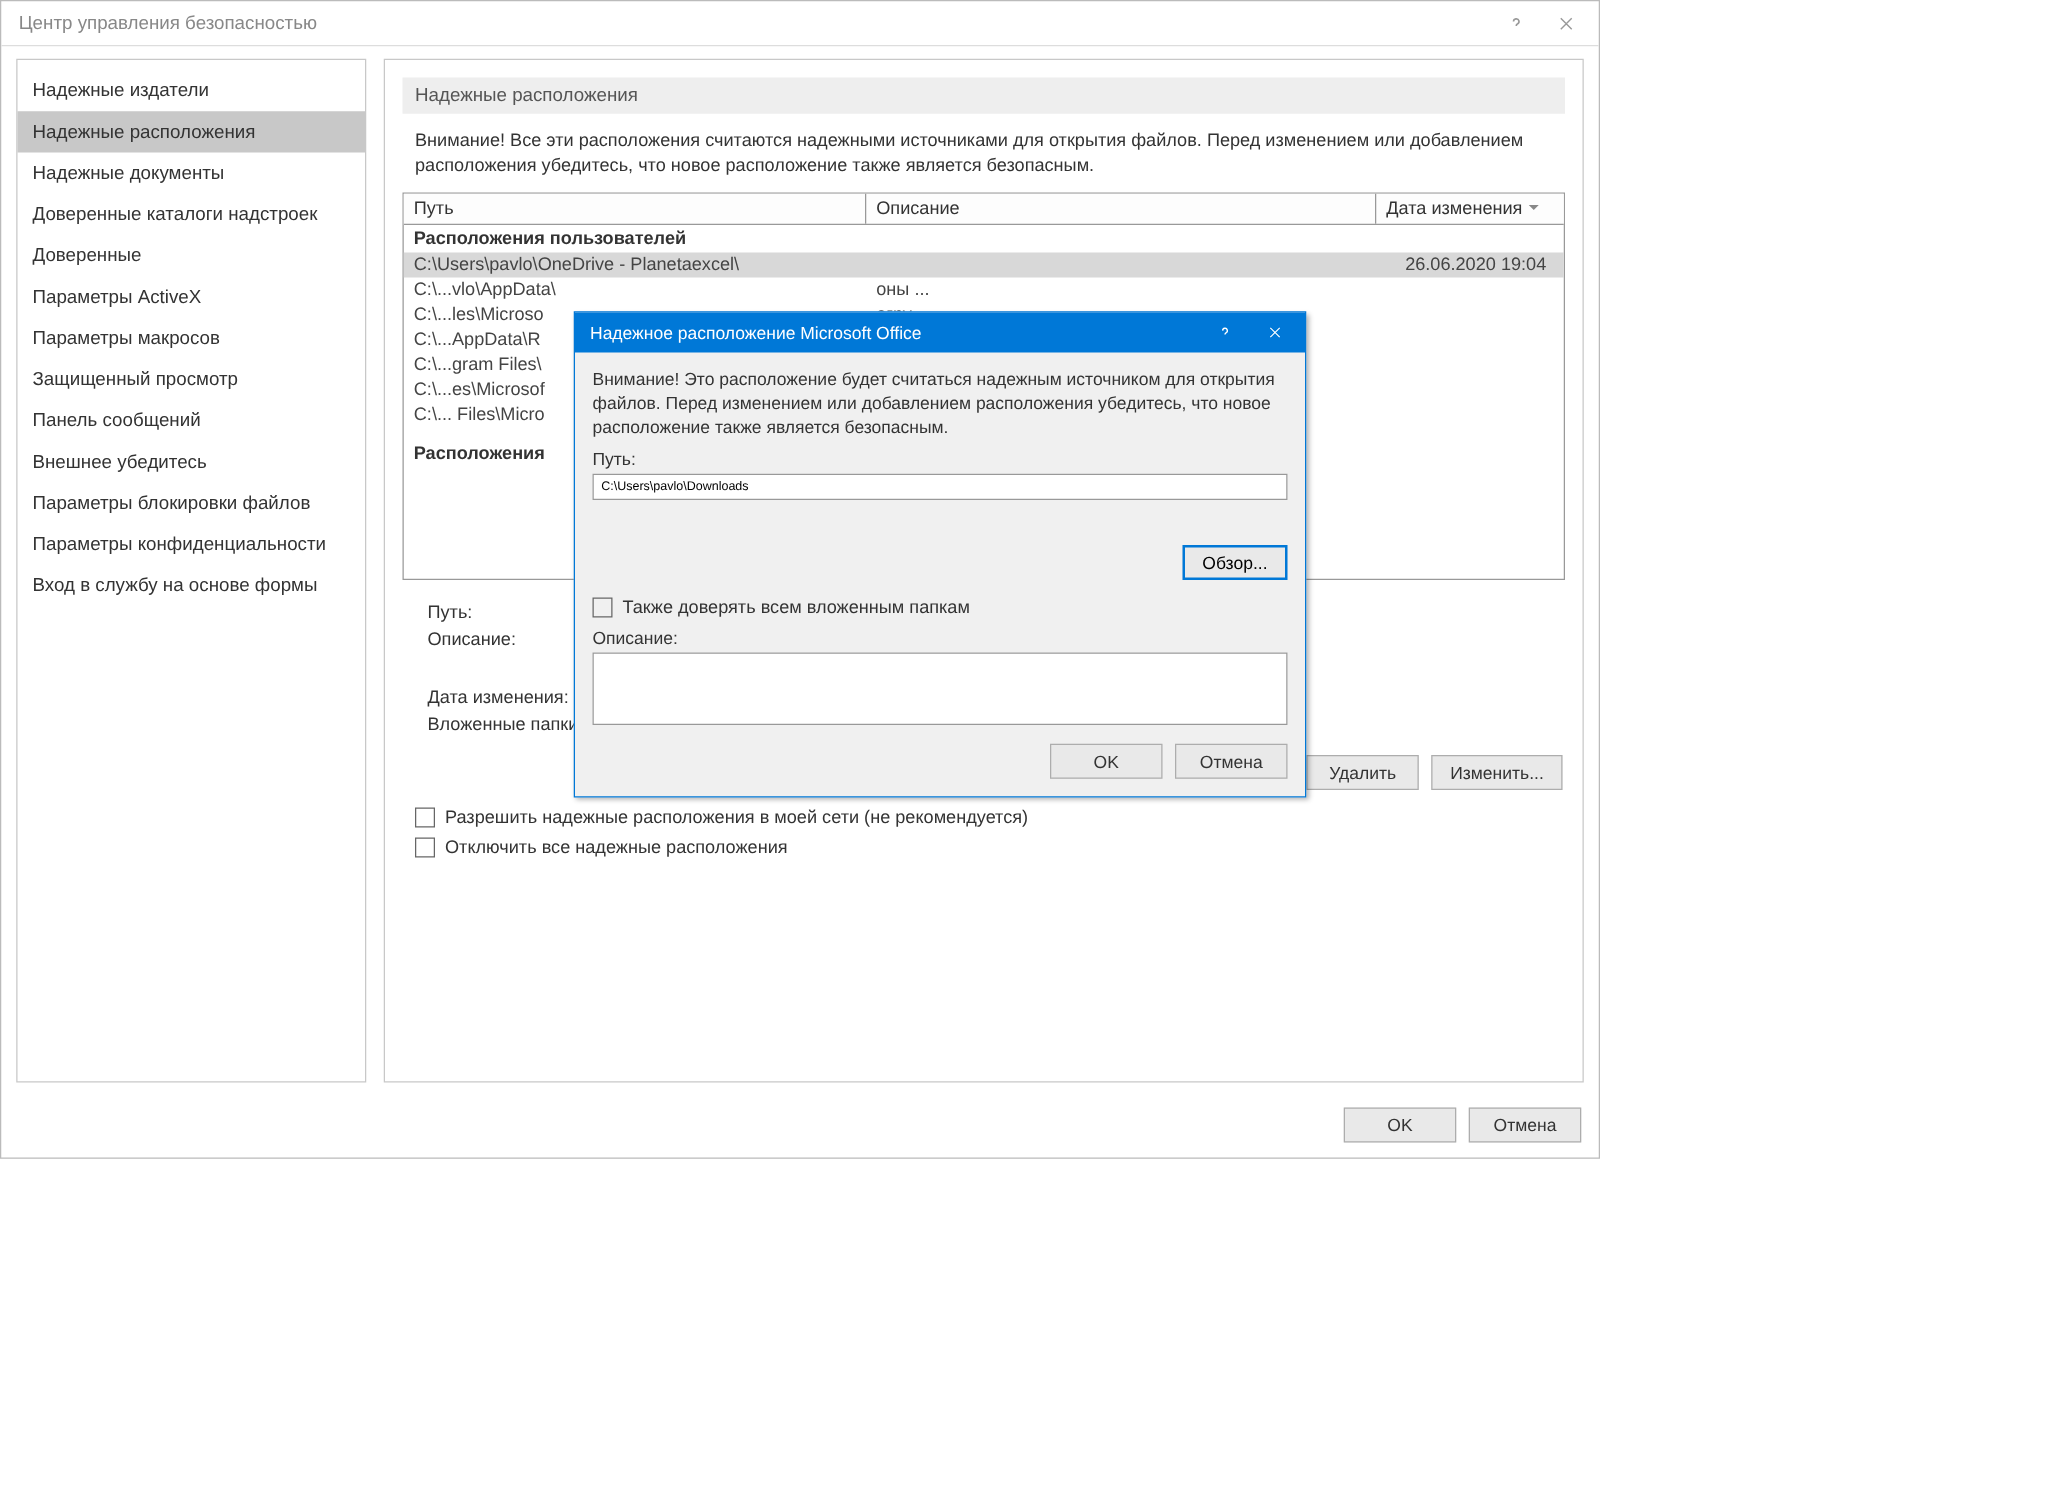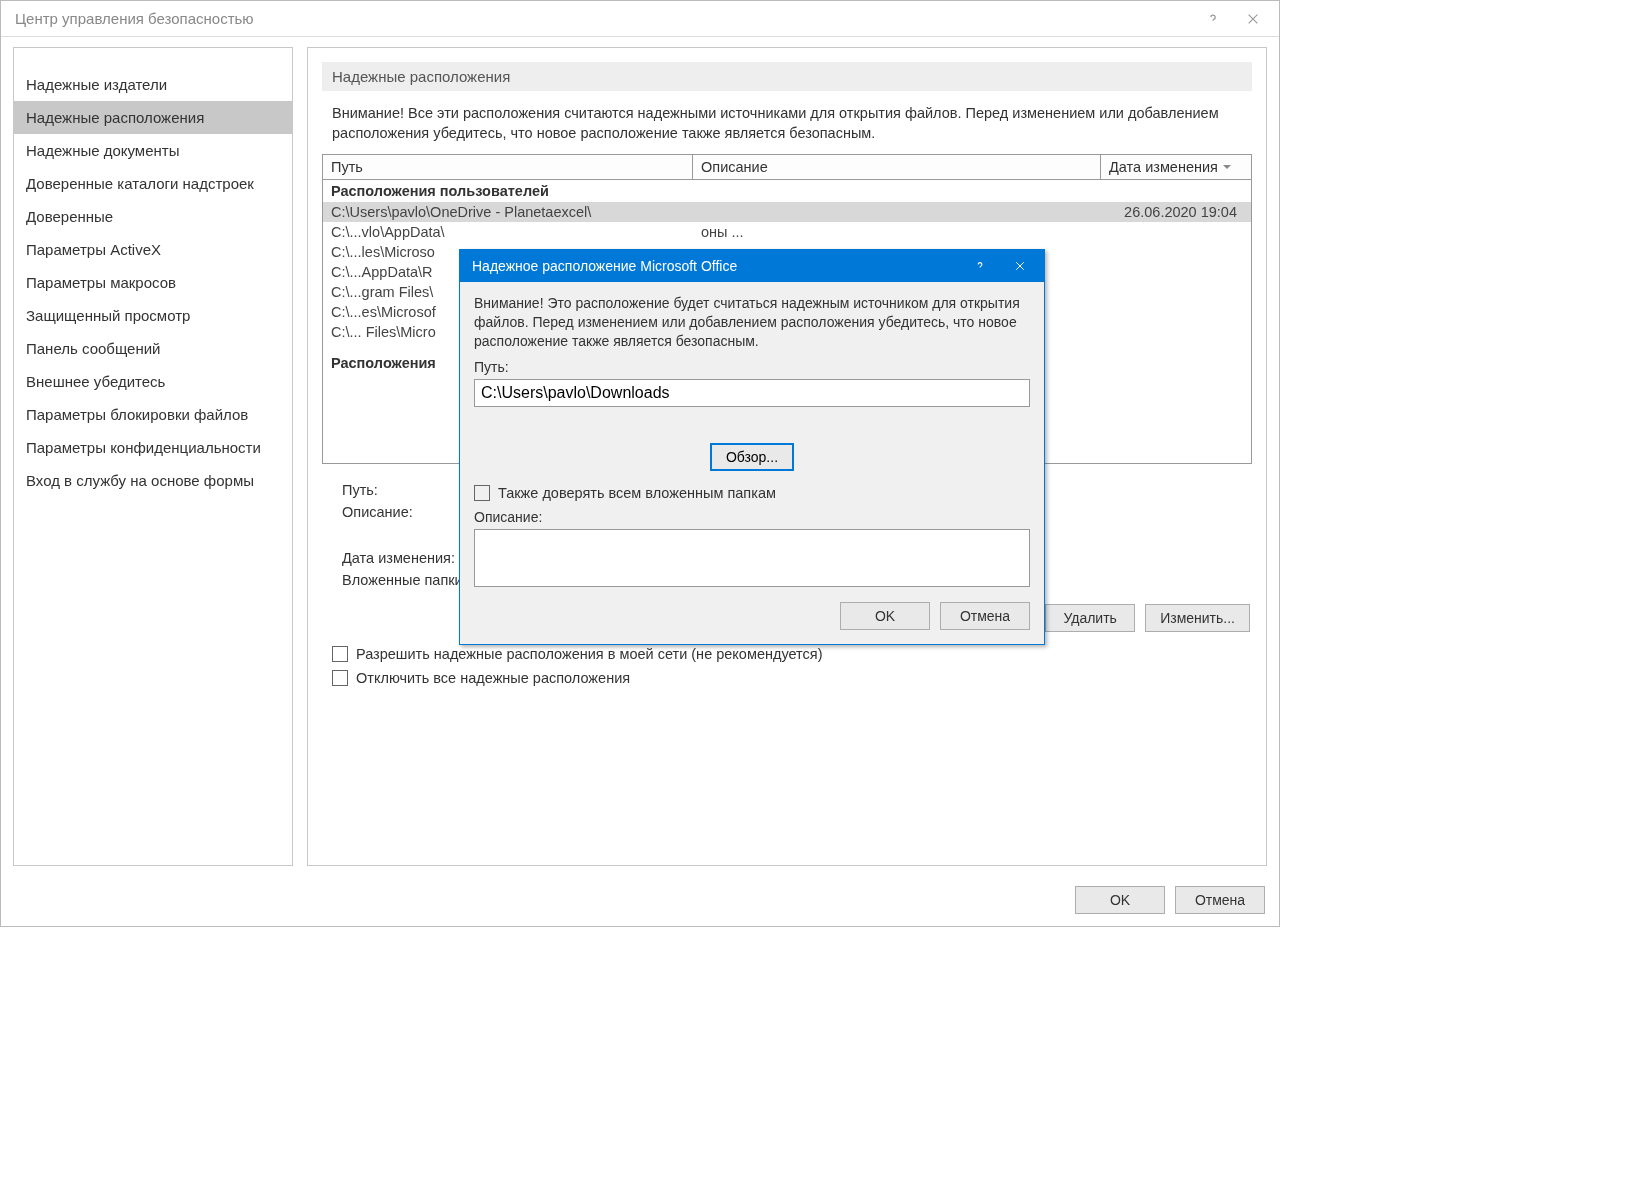--- a/index.html
+++ b/index.html
@@ -34,21 +34,21 @@
   .main {
     display: flex;
     padding: 10px 12px 0 12px;
     gap: 14px;
     height: calc(100% - 36px - 60px);
   }
   .sidebar {
     width: 280px;
     border: 1px solid #c8c8c8;
     background: #fff;
-    padding-top: 20px;
+    padding-top: 8px;
   }
   .sidebar .item {
     padding: 8px 12px;
     font-size: 15px;
     color: #333;
     cursor: default;
   }
   .sidebar .item.selected {
     background: #c8c8c8;
   }
@@ -184,24 +184,24 @@
     font-size: 14px;
     color: #333;
   }
   .modal-body p { margin: 0 0 8px 0; line-height: 1.35; }
   .field-label { margin-bottom: 4px; }
   .text-input {
     width: 100%;
     border: 1px solid #999;
     background: #fff;
     padding: 4px 6px;
-    font-size: 16px;
+    font-size: 10px;
     font-family: inherit;
   }
-  .browse-row { display:flex; justify-content:center; margin-top:36px; }
+  .browse-row { display:flex; justify-content:flex-end; margin-top:36px; }
   .browse-btn {
     border: 2px solid #0078d7;
     background: #e9e9e9;
     padding: 4px 14px;
     font-size: 14px;
     font-family: inherit;
   }
   .modal .check-row { margin: 14px 0 8px 0; }
   .textarea {
     width: 100%;

